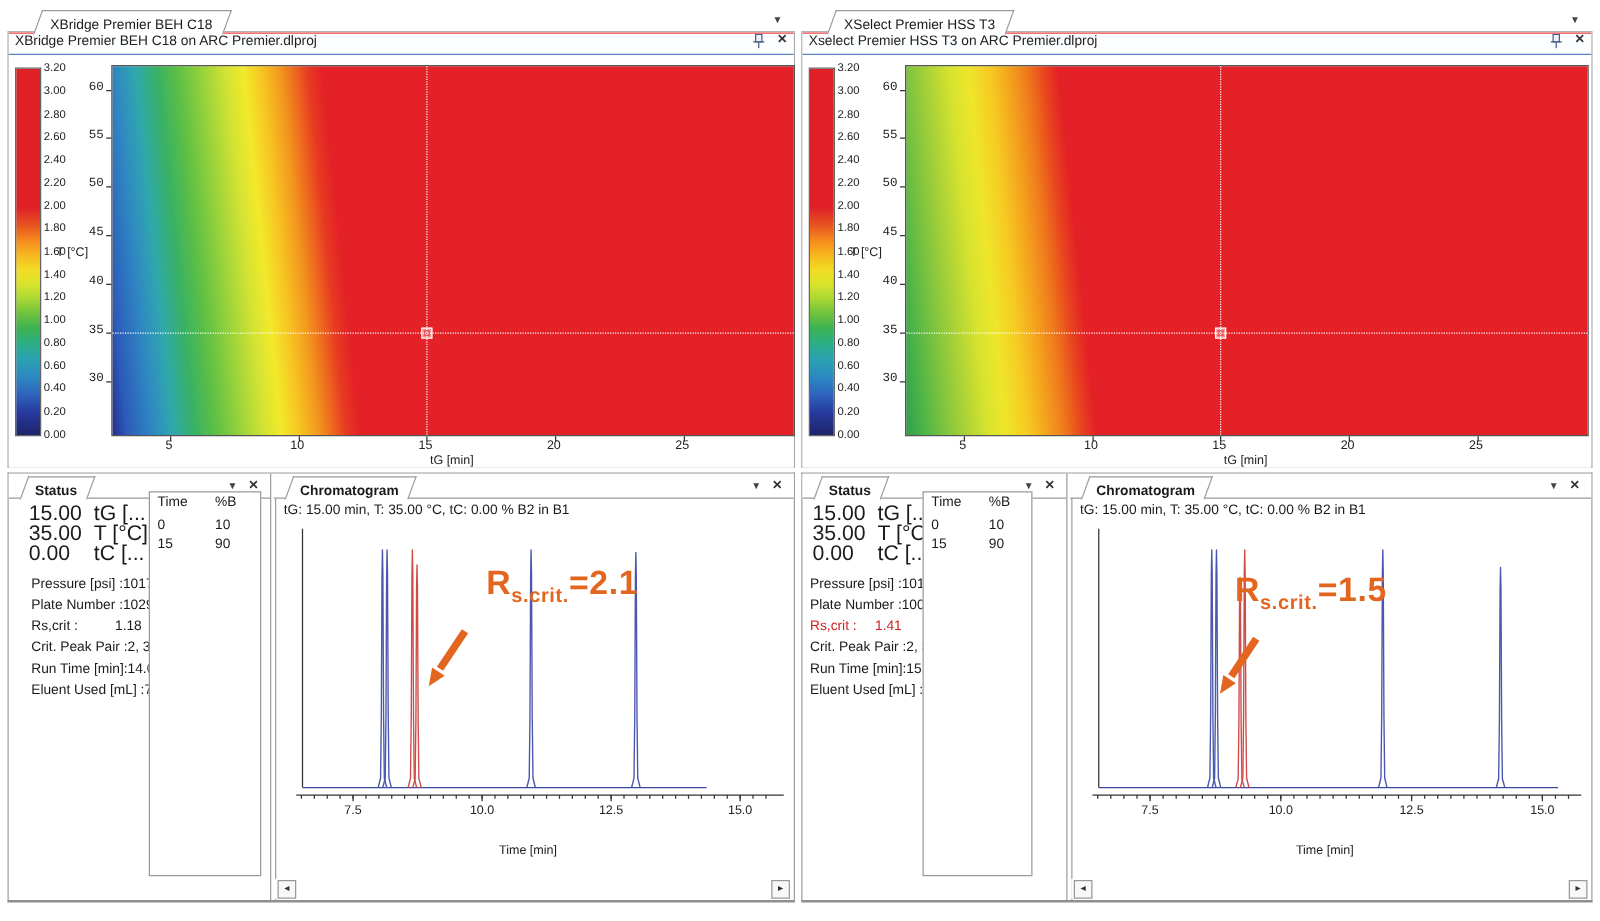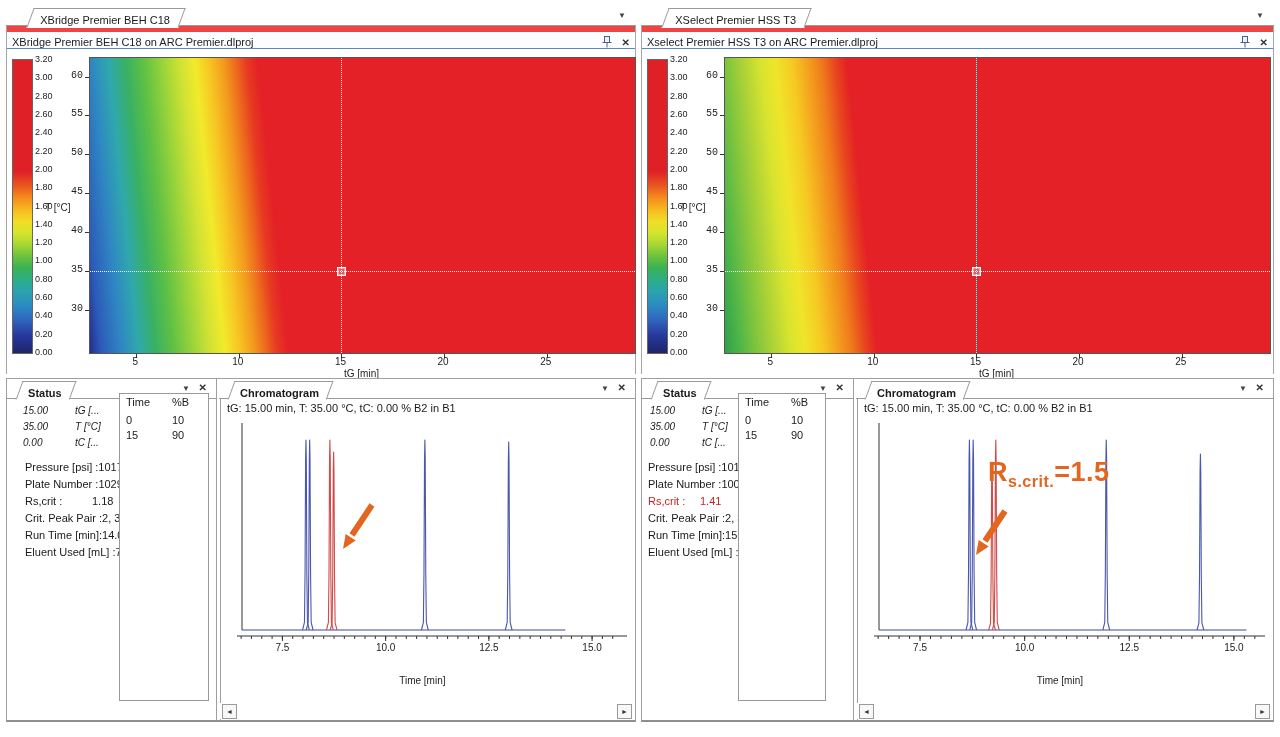--- a/index.html
+++ b/index.html
@@ -10,21 +10,21 @@
 
   
   .tabstrip{position:absolute;left:0;right:0;top:0;height:20px;}
   .tabstrip::after{content:"";position:absolute;left:0;right:0;bottom:0;border-bottom:1px solid #9a9a9a;}
   .doc-tab{position:absolute;left:24px;top:2px;height:16px;z-index:2;background:#fff;border:1px solid #9a9a9a;border-bottom:1px solid #fff;transform:skewX(-20deg);padding:1px 10px;}
   .doc-tab>span{display:inline-block;transform:skewX(20deg);font-size:11px;white-space:nowrap;}
   .caret{position:absolute;right:10px;top:5px;font-size:8px;color:#444;line-height:10px;}
 
   
   .docwin{position:absolute;left:0;right:0;top:20px;height:348px;border:1px solid #a6a6a6;border-top:none;background:#fff;box-sizing:border-box;}
-  .titlebar{height:16px;display:flex;align-items:flex-end;padding:0 5px;background:#fbfdff;border-top:6px solid #ef4444;border-bottom:1px solid #5c86c4;}
+  .titlebar{height:16px;display:flex;align-items:flex-start;padding:0 5px;background:#fbfdff;border-top:1px solid #ef4444;border-bottom:1px solid #5c86c4;}
   .title{flex:1;font-size:11px;color:#222;white-space:nowrap;overflow:hidden;}
   .pin{margin-right:10px;cursor:pointer;line-height:0;}
   .xbtn{font-size:10px;font-weight:bold;color:#333;cursor:pointer;line-height:10px;}
 
   .map-area{position:relative;height:330px;background:#fff;}
   .cbar{position:absolute;left:5px;top:10px;width:19px;height:293px;border:1px solid #666;}
   .cbar-labels{position:absolute;left:28px;top:10px;width:30px;height:293px;}
   .cbl{position:absolute;font-size:9px;color:#222;white-space:nowrap;}
   .ylab{position:absolute;left:38px;top:153px;font-size:10px;color:#222;}
   .yticks{position:absolute;left:56px;top:8px;width:22px;height:295px;font-family:Liberation Mono, monospace;}
@@ -48,21 +48,21 @@
   .chrom-panel{position:absolute;left:212px;right:0;top:0;bottom:0;}
   #groupR .chrom-panel{left:214px;}
 
   .ptabrow{position:relative;height:19px;border-bottom:1px solid #9a9a9a;background:#fff;}
   .ptab{position:absolute;left:12px;top:2px;height:15px;background:#fff;border:1px solid #9a9a9a;border-bottom:1px solid #fff;transform:skewX(-20deg);padding:1px 9px;z-index:2;}
   .ptab>span{display:inline-block;transform:skewX(20deg);font-size:11px;font-weight:bold;white-space:nowrap;}
   .caret2{position:absolute;right:26px;top:5px;font-size:8px;color:#444;cursor:pointer;}
   .xbtn2{position:absolute;right:9px;top:3px;font-size:10px;font-weight:bold;color:#333;cursor:pointer;}
 
   
-  .stat-inputs{position:absolute;top:24px;left:0;right:15px;font-size:10px;font-style:italic;}
+  .stat-inputs{position:absolute;top:24px;left:0;right:15px;font-size:17px;}
   .irow{height:16px;line-height:16px;padding-left:16px;}
   #groupR .irow{padding-left:8px;}
   .ival{display:inline-block;width:52px;}
   .stat-params{position:absolute;top:80px;left:0;right:0;font-size:11px;}
   .prow{height:17px;line-height:17px;padding-left:18px;white-space:nowrap;}
   #groupR .prow{padding-left:6px;}
   .plab{display:inline-block;min-width:67px;}
   #groupR .plab{min-width:52px;}
   .pextra{display:inline-block;width:13px;overflow:hidden;margin-left:9px;white-space:nowrap;vertical-align:bottom;}
   .alert{color:#cc2222;}
@@ -252,20 +252,23 @@
           <text x="367.0967741935484" y="234" text-anchor="middle" font-size="10" fill="#222">15.0</text>
           <line x1="17" y1="6" x2="17" y2="213" stroke="#333" stroke-width="1"></line>
           <line x1="17" y1="213" x2="340.258064516129" y2="213" stroke="#3a4a9a" stroke-width="1"></line>
           <path d="M 77.55483870967743 213 L 79.45483870967743 205.4 L 80.05483870967743 156 L 80.60483870967744 42 L 80.95483870967743 23 L 81.30483870967743 42 L 81.85483870967744 156 L 82.45483870967743 205.4 L 84.35483870967744 213" fill="none" stroke="#4a57ae" stroke-width="1.1" stroke-linejoin="round"></path>
           <path d="M 81.27096774193548 213 L 83.17096774193548 205.4 L 83.77096774193548 156 L 84.32096774193549 42 L 84.67096774193548 23 L 85.02096774193548 42 L 85.57096774193549 156 L 86.17096774193548 205.4 L 88.07096774193549 213" fill="none" stroke="#4a57ae" stroke-width="1.1" stroke-linejoin="round"></path>
           <path d="M 101.50322580645162 213 L 103.40322580645163 205.4 L 104.00322580645162 156 L 104.55322580645164 42 L 104.90322580645163 23 L 105.25322580645162 42 L 105.80322580645164 156 L 106.40322580645163 205.4 L 108.30322580645164 213" fill="none" stroke="#d04a4a" stroke-width="1.1" stroke-linejoin="round"></path>
           <path d="M 105.21935483870968 213 L 107.11935483870968 205.88 L 107.71935483870968 159.6 L 108.26935483870969 52.79999999999998 L 108.61935483870968 35 L 108.96935483870968 52.79999999999998 L 109.51935483870969 159.6 L 110.11935483870968 205.88 L 112.01935483870969 213" fill="none" stroke="#d04a4a" stroke-width="1.1" stroke-linejoin="round"></path>
           <path d="M 196.47096774193545 213 L 198.37096774193546 205.4 L 198.97096774193545 156 L 199.52096774193546 42 L 199.87096774193546 23 L 200.22096774193545 42 L 200.77096774193546 156 L 201.37096774193546 205.4 L 203.27096774193546 213" fill="none" stroke="#4a57ae" stroke-width="1.1" stroke-linejoin="round"></path>
           <path d="M 280.29032258064524 213 L 282.1903225806452 205.48 L 282.79032258064524 156.6 L 283.3403225806452 43.79999999999998 L 283.6903225806452 25 L 284.04032258064524 43.79999999999998 L 284.5903225806452 156.6 L 285.1903225806452 205.48 L 287.0903225806452 213" fill="none" stroke="#4a57ae" stroke-width="1.1" stroke-linejoin="round"></path>
         </svg>
+      <div class="anno" style="color: rgb(226, 102, 31);">
+        <span>R</span><sub>s.crit.</sub><span>=2.1</span>
+      </div>
       <svg class="arrow" width="40" height="52" viewBox="0 0 40 52">
         <line x1="33" y1="4" x2="13" y2="34" stroke="#e2661f" stroke-width="6"></line>
         <polygon points="4,48 16.7,39.6 6.7,33" fill="#e2661f"></polygon>
       </svg>
       <div class="chrom-xlabel">Time [min]</div>
       <div class="scrollrow">
         <div class="sbtn left">◄</div>
         <div class="sbtn right">►</div>
       </div>
     </div>

